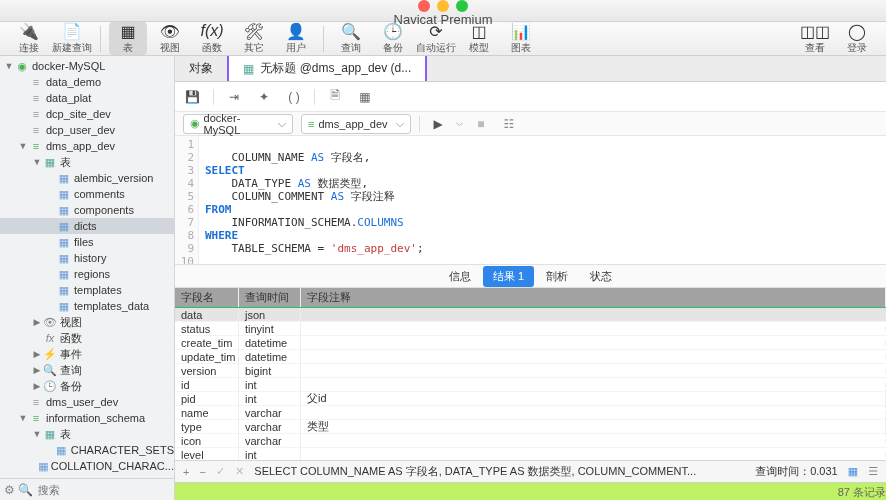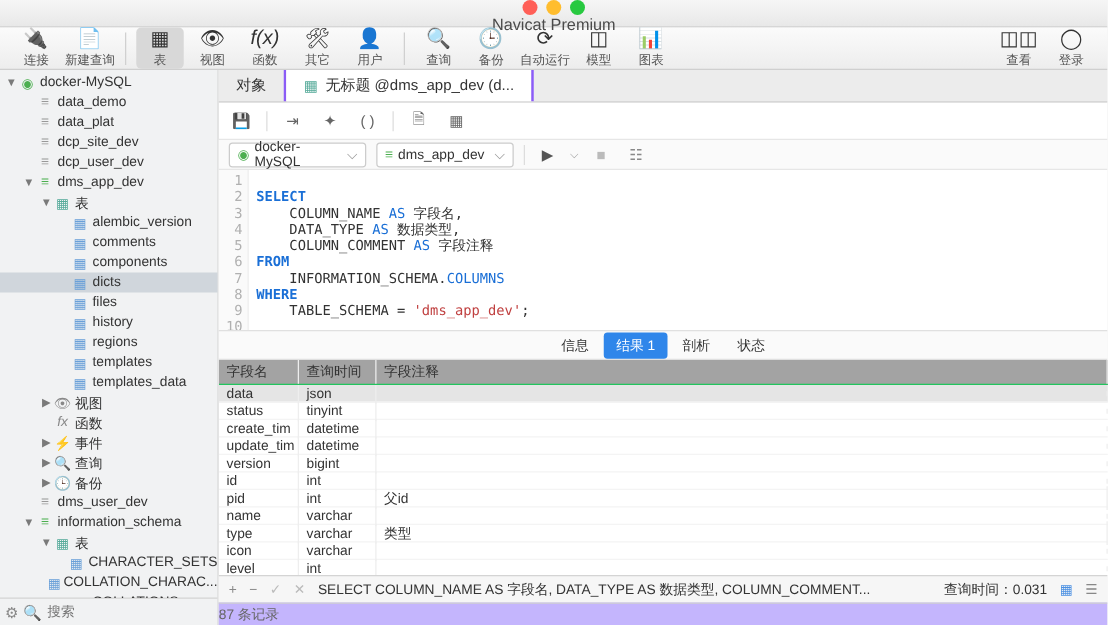--- a/index.html
+++ b/index.html
@@ -48,21 +48,21 @@
 .grid { flex: 1; overflow: auto; background: #fff; }
 .ghead { display: flex; background: #a3a3a3; border-bottom: 1px solid #22c55e; position: sticky; top: 0; font-family: Liberation Mono, monospace; }
 .gh, .gc { padding: 2px 6px; font-size: 11px; border-right: 1px solid #eee; }
 .gh:nth-child(1), .gc:nth-child(1) { width: 64px; }
 .gh:nth-child(2), .gc:nth-child(2) { width: 62px; }
 .gh:nth-child(3), .gc:nth-child(3) { flex: 1; }
 .grow { display: flex; border-bottom: 1px solid #f4f4f4; height: 14px; align-items: center; }
 .grow.sel { background: #e5e5e5; }
 .status { height: 22px; border-top: 1px solid #d4d4d4; background: #f6f6f6; display: flex; align-items: center; padding: 0 8px; font-size: 11px; gap: 10px; }
 .status .q { flex: 1; white-space: nowrap; overflow: hidden; text-overflow: ellipsis; color: #333; }
-.footer { height: 18px; background: #c4b5fd; text-align: left; font-size: 11px; color: #666; line-height: 18px; border-top: 1px solid #d0d0d0; }
+.footer { height: 18px; background: #bef264; text-align: right; font-size: 11px; color: #666; line-height: 18px; border-top: 1px solid #d0d0d0; }
 </style>
 </head>
 <body>
 
 <div class="titlebar">
   <div class="traffic">
     <div class="tl r"></div>
     <div class="tl y"></div>
     <div class="tl g"></div>
   </div>
@@ -408,22 +408,22 @@
           <div>4</div>
           <div>5</div>
           <div>6</div>
           <div>7</div>
           <div>8</div>
           <div>9</div>
           <div>10</div>
         </div>
       <div class="code" id="code">
           <div class="ln"></div>
+          <div class="ln">    COLUMN_NAME <span class="kw2">AS</span> 字段名,</div>
           <div class="ln"><span class="kw">SELECT</span></div>
-          <div class="ln">    COLUMN_NAME <span class="kw2">AS</span> 字段名,</div>
           <div class="ln">    DATA_TYPE <span class="kw2">AS</span> 数据类型,</div>
           <div class="ln">    COLUMN_COMMENT <span class="kw2">AS</span> 字段注释</div>
           <div class="ln"><span class="kw">FROM</span></div>
           <div class="ln">    INFORMATION_SCHEMA.<span class="kw2">COLUMNS</span></div>
           <div class="ln"><span class="kw">WHERE</span></div>
           <div class="ln">    TABLE_SCHEMA = <span class="str">'dms_app_dev'</span>;</div>
           <div class="ln"></div>
         </div>
     </div>
 

